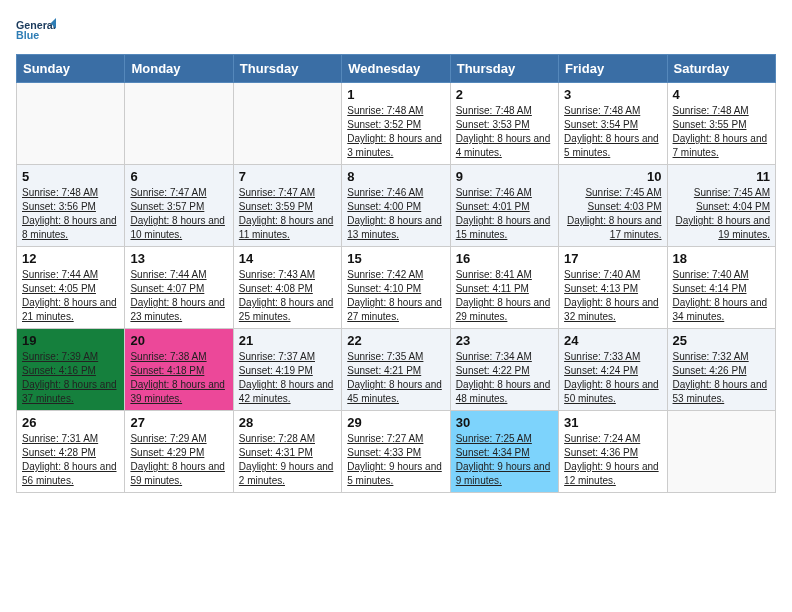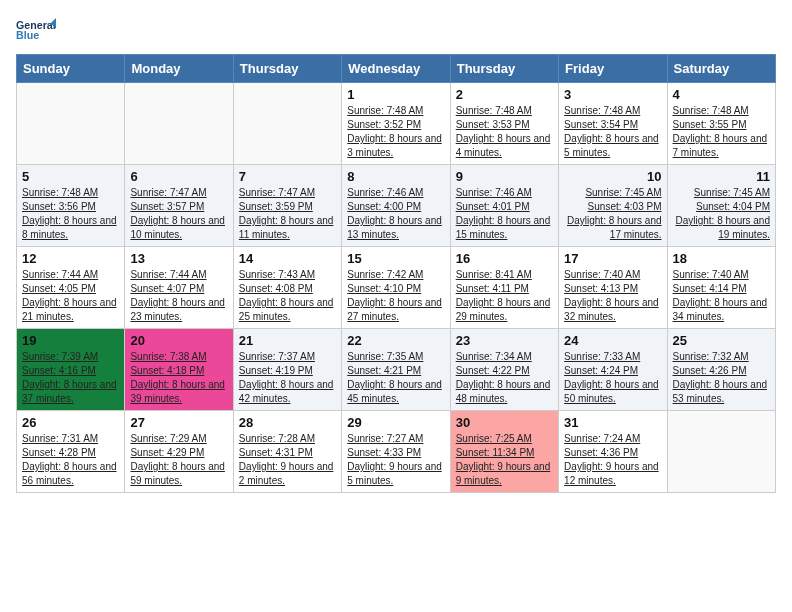--- a/index.html
+++ b/index.html
@@ -290,24 +290,24 @@
           <div class="day-info" style="white-space: pre-line;">Sunrise: 7:28 AM
 Sunset: 4:31 PM
 Daylight: 9 hours and 2 minutes.</div>
         </td>
         <td style="background: rgb(255, 255, 255);">
           <span class="day-number">29</span>
           <div class="day-info" style="white-space: pre-line;">Sunrise: 7:27 AM
 Sunset: 4:33 PM
 Daylight: 9 hours and 5 minutes.</div>
         </td>
-        <td style="background: #fca5a5;">
+        <td style="background: #7dd3fc;">
           <span class="day-number">30</span>
           <div class="day-info" style="white-space: pre-line;">Sunrise: 7:25 AM
-Sunset: 11:34 PM
+Sunset: 4:34 PM
 Daylight: 9 hours and 9 minutes.</div>
         </td>
         <td style="background: rgb(255, 255, 255);">
           <span class="day-number">31</span>
           <div class="day-info" style="white-space: pre-line;">Sunrise: 7:24 AM
 Sunset: 4:36 PM
 Daylight: 9 hours and 12 minutes.</div>
         </td>
         <td class="empty-cell" style="background: rgb(249, 249, 249);"></td>
       </tr>

